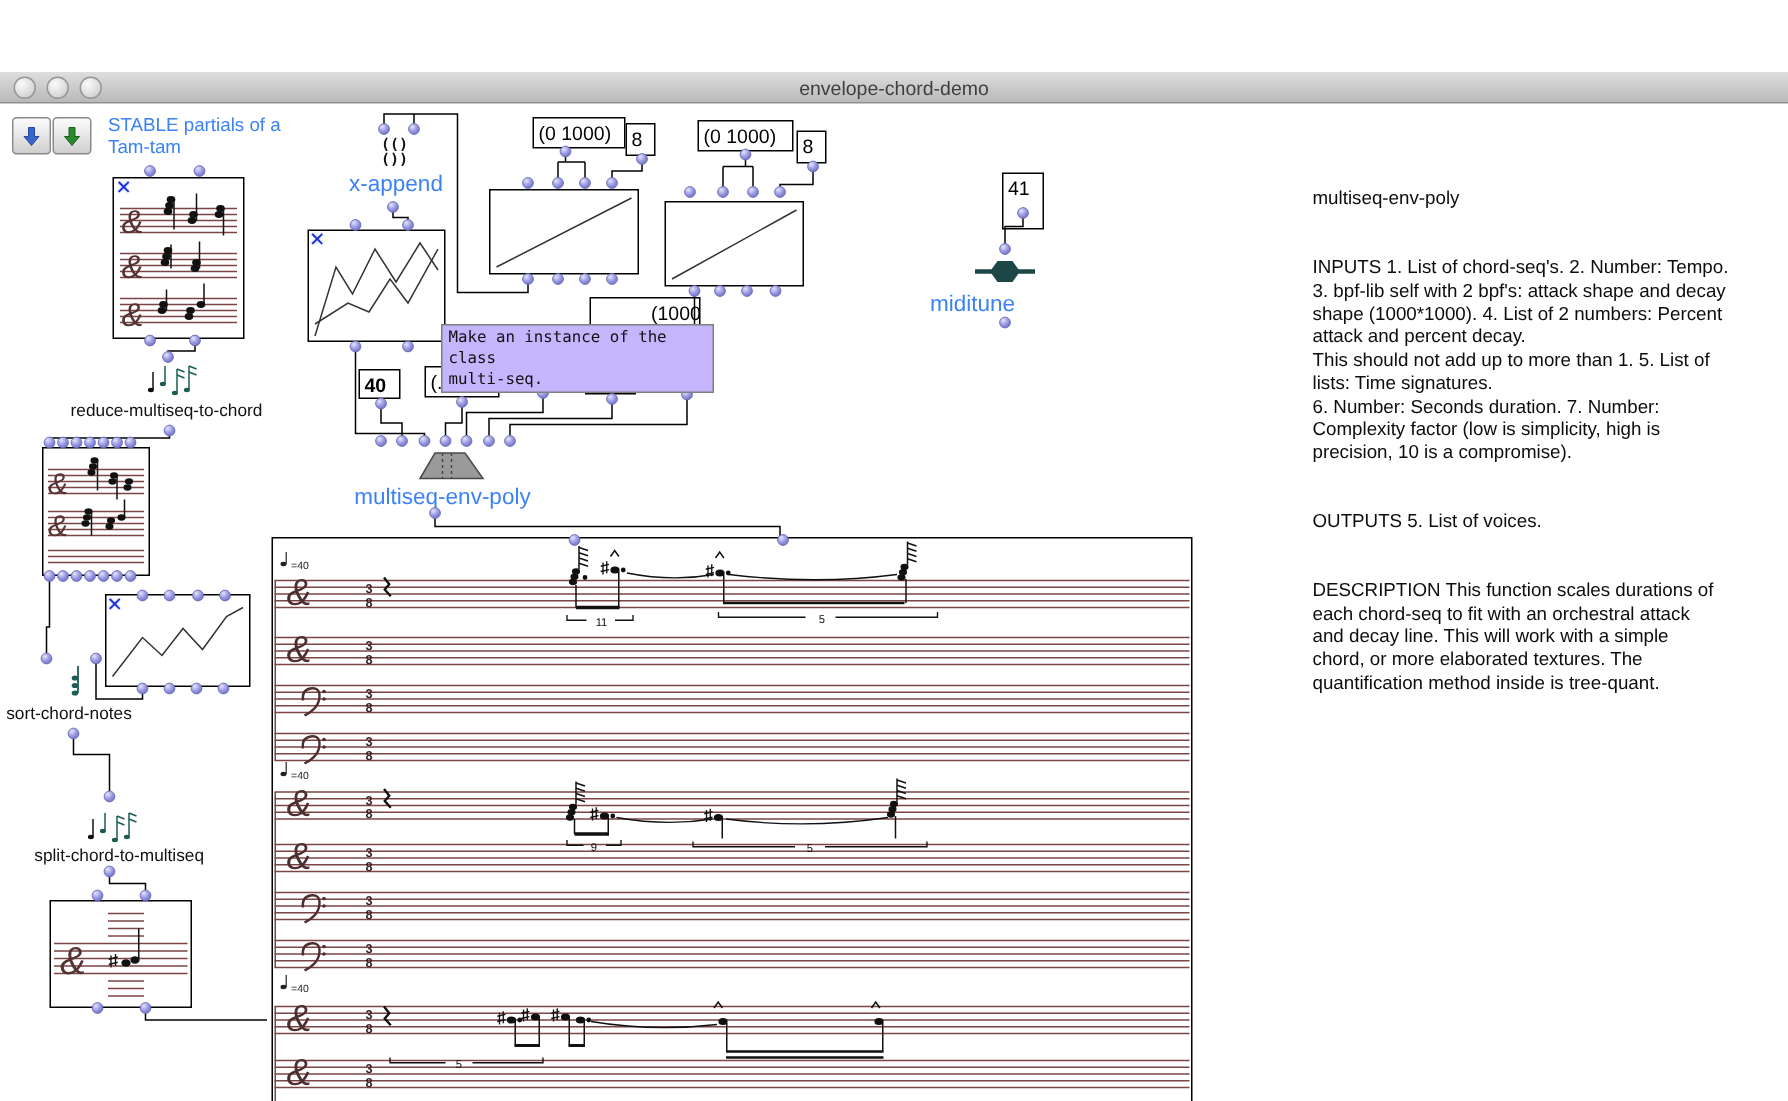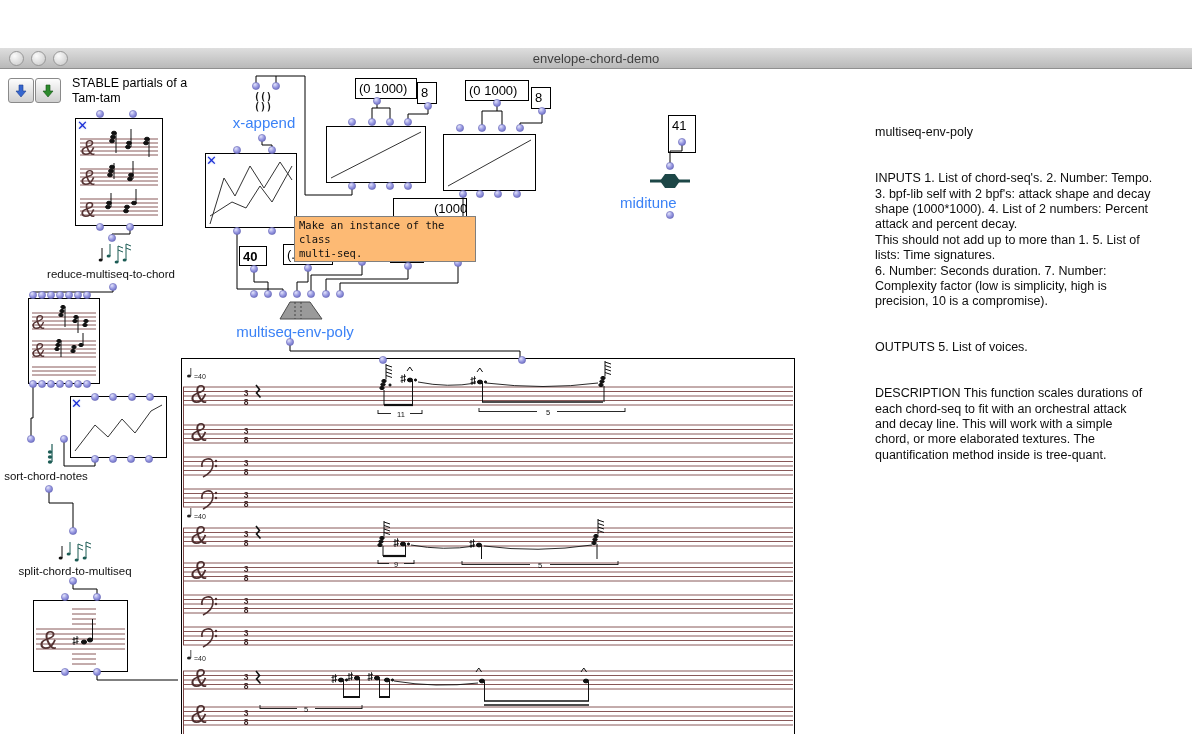--- a/index.html
+++ b/index.html
@@ -9,31 +9,31 @@
             background:linear-gradient(#dedede,#b9b9b9);border-bottom:1px solid #8f8f8f;z-index:6;}
   .titlebar .title{position:absolute;left:0;right:0;top:3px;text-align:center;
             font-size:13px;color:#3f3f3f;}
   .lights{position:absolute;left:9px;top:3px;display:flex;gap:7px;}
   .light{width:13px;height:13px;border-radius:50%;border:1px solid #979797;
          background:radial-gradient(circle at 35% 30%,#fbfbfb,#c6c6c6);}
   .bottombar{position:absolute;left:0;bottom:0;width:100%;height:12px;
              background:linear-gradient(#c9c9c9,#b2b2b2);border-top:1px solid #969696;z-index:6;}
   .toolbtn{position:absolute;width:24px;height:23px;border:1px solid #8a8a8a;border-radius:3px;
            background:linear-gradient(#fdfdfd,#cfcfcf);display:flex;align-items:center;justify-content:center;z-index:3;}
-  .comment{position:absolute;font-size:12.5px;color:#000000;white-space:pre-line;line-height:15px;z-index:3;}
+  .comment{position:absolute;font-size:12.5px;color:#3b82f6;white-space:pre-line;line-height:15px;z-index:3;}
   .pbox{position:absolute;background:#ffffff;border:1px solid #000000;box-sizing:border-box;z-index:2;}
   .nbox{position:absolute;background:#ffffff;border:1px solid #000000;box-sizing:border-box;
         font-size:13px;color:#000;padding:2px 1px 0 3px;white-space:nowrap;overflow:hidden;z-index:2;}
   .iconlabel{position:absolute;font-size:15px;color:#3b82f6;text-align:center;white-space:nowrap;z-index:2;}
   .smalllabel{position:absolute;font-size:11.5px;color:#111;text-align:center;white-space:nowrap;z-index:2;}
   .xbadge{position:absolute;width:13px;height:13px;font:bold 13px/13px "DejaVu Sans",sans-serif;
           color:#1b2fd6;text-shadow:0 0 2px #aebdf0;z-index:4;}
   .glyphbox{position:absolute;font:bold 10px/10px "DejaVu Sans Mono",monospace;color:#111;
             white-space:pre-line;text-align:center;z-index:2;letter-spacing:0px;}
-  .tooltip{position:absolute;background:#fdba74;border:1px solid #7f7f7f;
+  .tooltip{position:absolute;background:#c4b5fd;border:1px solid #7f7f7f;
            font:10.5px/14px "DejaVu Sans Mono",monospace;color:#101010;
            padding:1px 4px;white-space:pre-line;z-index:10;}
   .doc{position:absolute;font-size:12.5px;line-height:15.4px;color:#0d0d0d;white-space:pre-line;z-index:2;}
   .doc .para{margin:0 0 15px 0;}
   .overlay{position:absolute;left:0;top:0;z-index:3;pointer-events:none;}
   .scorepanel{position:absolute;background:#fff;border:1px solid #000;box-sizing:border-box;z-index:2;}
   svg text{font-family:"Liberation Sans",sans-serif;}
 </style>
 </head>
 <body>
@@ -202,21 +202,21 @@
       <line x1="20" y1="6" x2="20" y2="22" stroke="#1c5c55"></line>
         <ellipse cx="18.6" cy="22" rx="2" ry="1.5" fill="#1c5c55"></ellipse>
         <line x1="20" y1="6" x2="25" y2="8" stroke="#1c5c55"></line>
         <line x1="20" y1="10" x2="25" y2="12" stroke="#1c5c55"></line>
       <line x1="28" y1="4" x2="28" y2="20" stroke="#1c5c55"></line>
         <ellipse cx="26.6" cy="20" rx="2" ry="1.5" fill="#1c5c55"></ellipse>
         <line x1="28" y1="4" x2="33" y2="6" stroke="#1c5c55"></line>
         <line x1="28" y1="8" x2="33" y2="10" stroke="#1c5c55"></line>
     </g>
   </svg>
-  <div class="smalllabel" style="left:14px;top:517px;width:122px;">split-chord-to-multiseq</div>
+  <div class="smalllabel" style="left:14px;top:517px;width:122px;text-align:right;">split-chord-to-multiseq</div>
 
   <div class="pbox" style="left:33px;top:552px;width:95px;height:72px;">
     <svg width="93" height="70">
       <g stroke="#7b4545" stroke-width="0.9">
         <line x1="38" y1="8" x2="62" y2="8"></line>
           <line x1="38" y1="13" x2="62" y2="13"></line>
           <line x1="38" y1="18" x2="62" y2="18"></line>
           <line x1="38" y1="23" x2="62" y2="23"></line>
         <line x1="2" y1="28" x2="91" y2="28"></line>
           <line x1="2" y1="33" x2="91" y2="33"></line>

